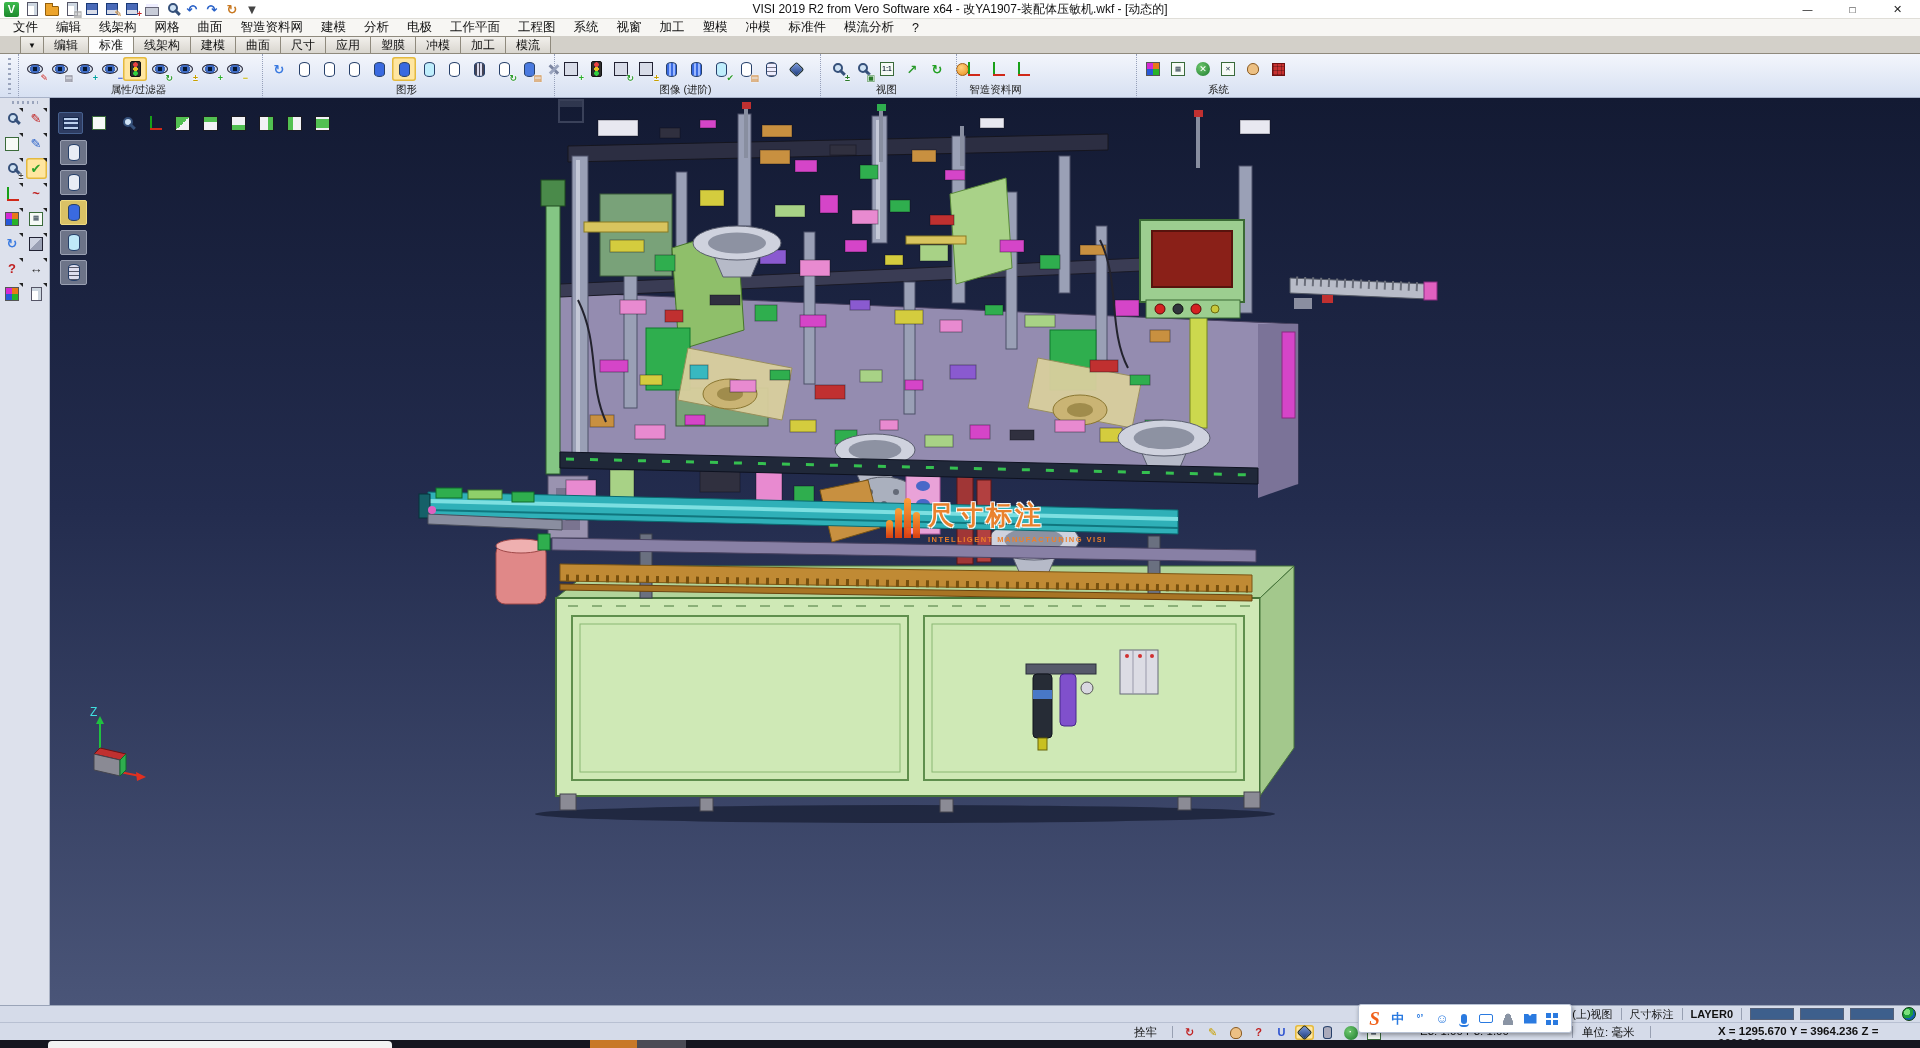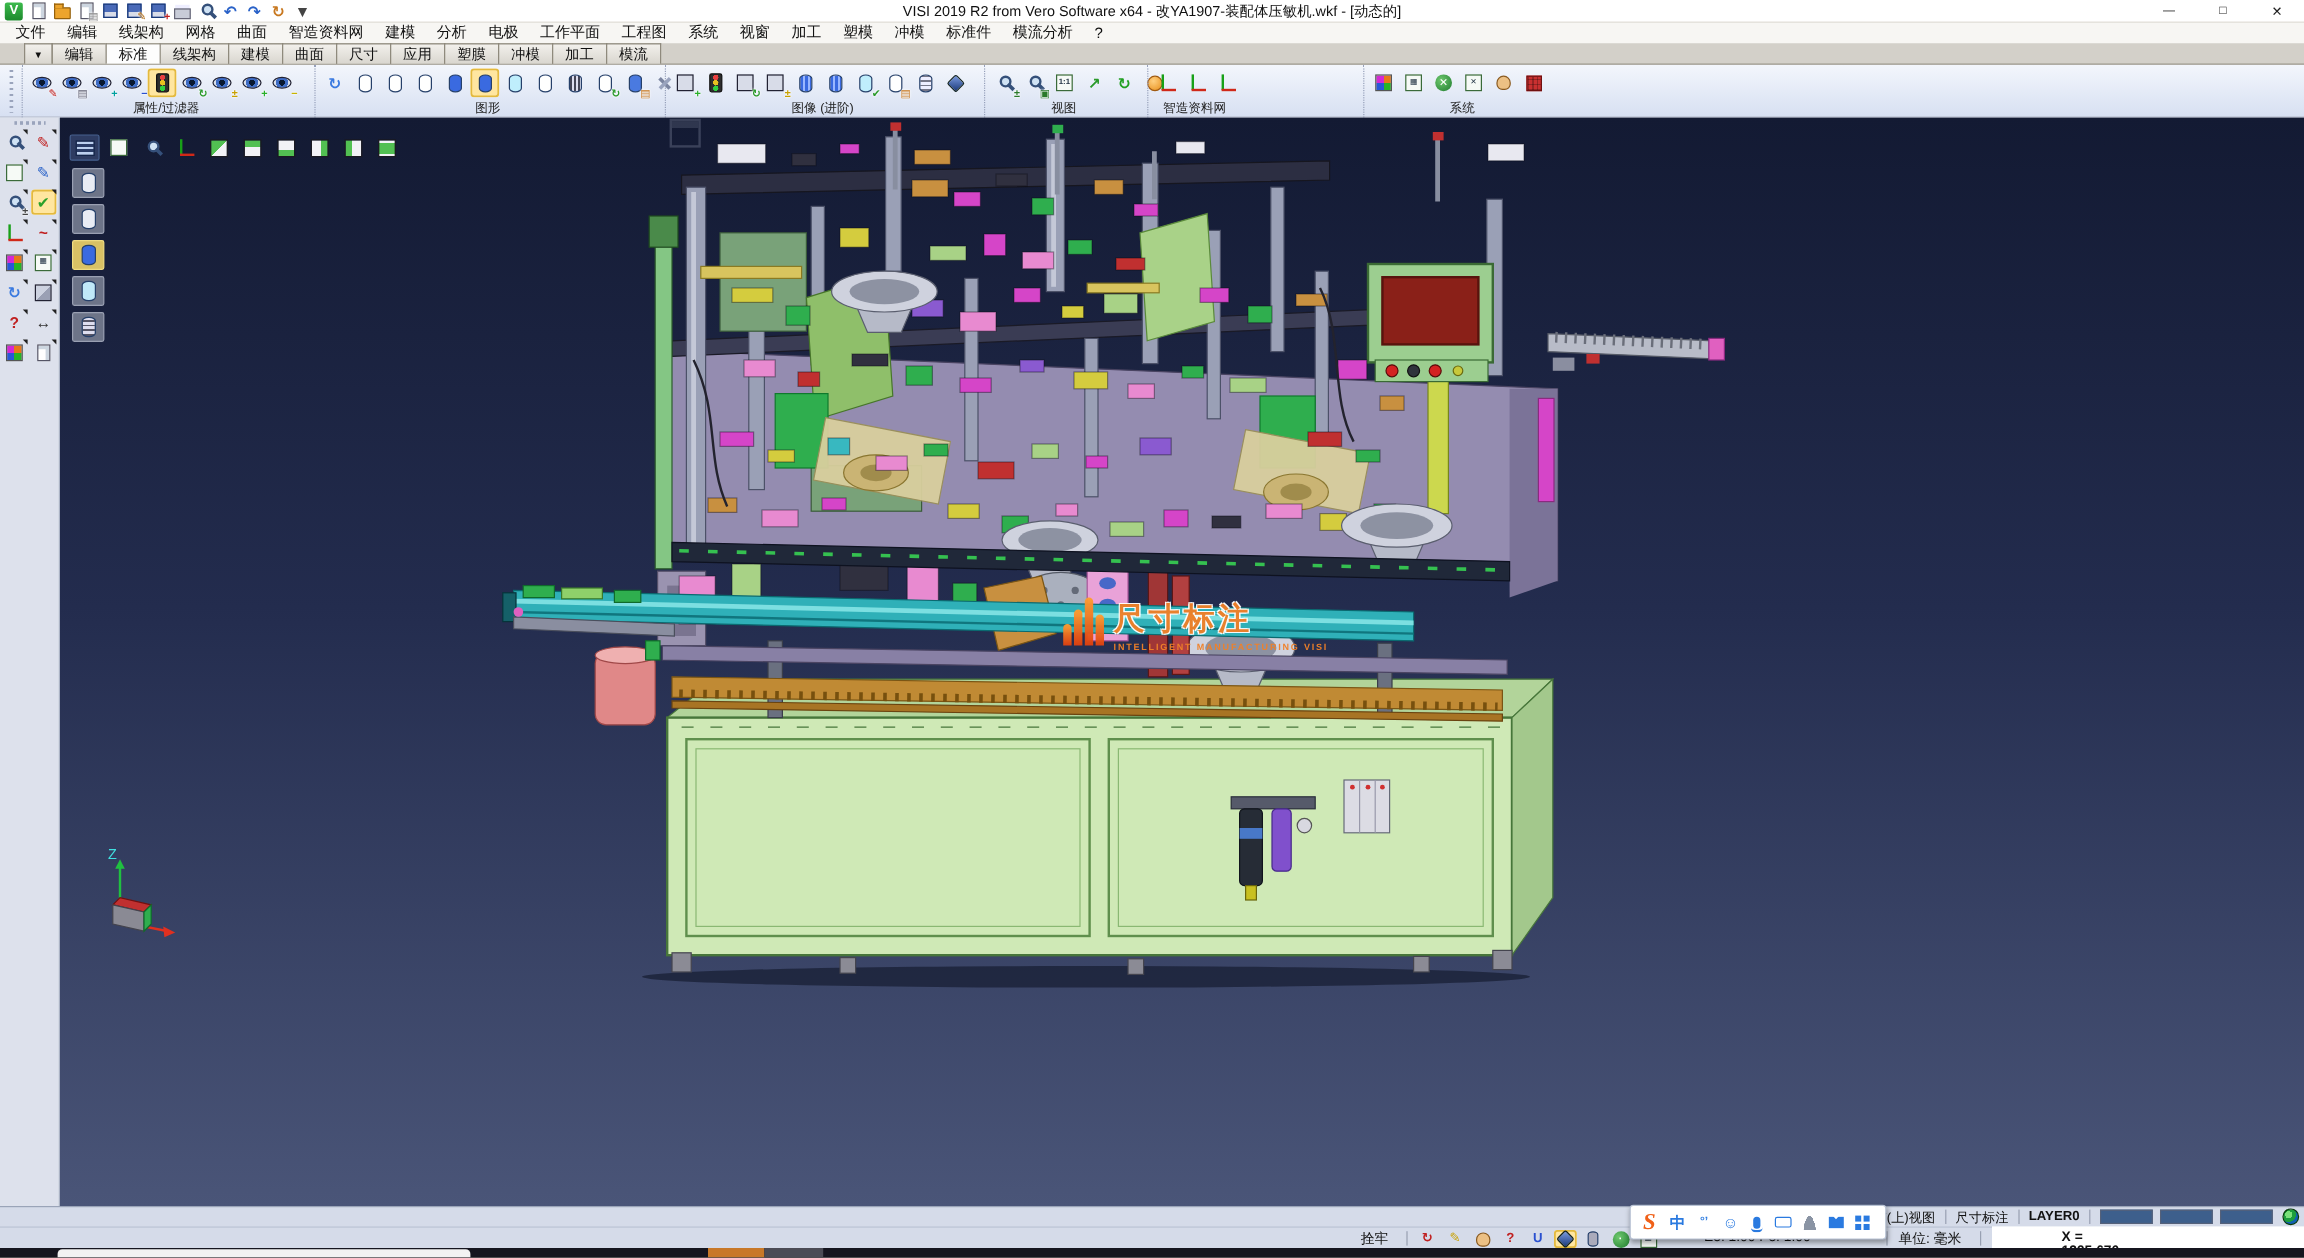--- a/index.html
+++ b/index.html
@@ -125,21 +125,21 @@
   .wm-text .wm-sub{font-size:7.5px;color:#f08028;letter-spacing:1.5px;margin-top:2px;font-weight:bold}
 
   
   .statusA{position:absolute;left:0;top:1005px;width:1920px;height:17px;background:#d5dbe9;
     border-top:1px solid #9aa4b8;font-size:11px;color:#111;display:flex;align-items:center}
   .statusA .right{margin-left:auto;display:flex;align-items:center;gap:8px;padding-right:4px}
   .sep{width:1px;height:12px;background:#98a0b2}
   .swatch{width:44px;height:12px;border:1px solid #55617a}
   .globe{width:14px;height:14px;border-radius:50%;border:1px solid #0a3a0a;
     background:radial-gradient(circle at 35% 35%,#7ae07a 0 3px,#1d9e3d 3px 6px,#1260b0 6px)}
-  .statusB{position:absolute;left:0;top:1022px;width:1660px;height:18px;background:#d5dbe9;
+  .statusB{position:absolute;left:0;top:1022px;width:1920px;height:18px;background:#d5dbe9;
     border-top:1px solid #b8c0d2;font-size:11.5px;color:#111}
   .sb-item{position:absolute;top:2px;display:flex;align-items:center}
   .statusB .icon{width:19px;height:15px;font-size:11px}
   .statusB .icon .g-cyl{width:9px;height:13px}
   .coords{font-weight:bold}
 
   
   .ime{position:absolute;left:1358px;top:1004px;width:214px;height:29px;background:#fff;
     border:1px solid #b8c2d4;border-radius:3px;box-shadow:1px 2px 4px rgba(0,0,0,.35);
     display:flex;align-items:center;gap:4px;padding:0 5px;z-index:30}

